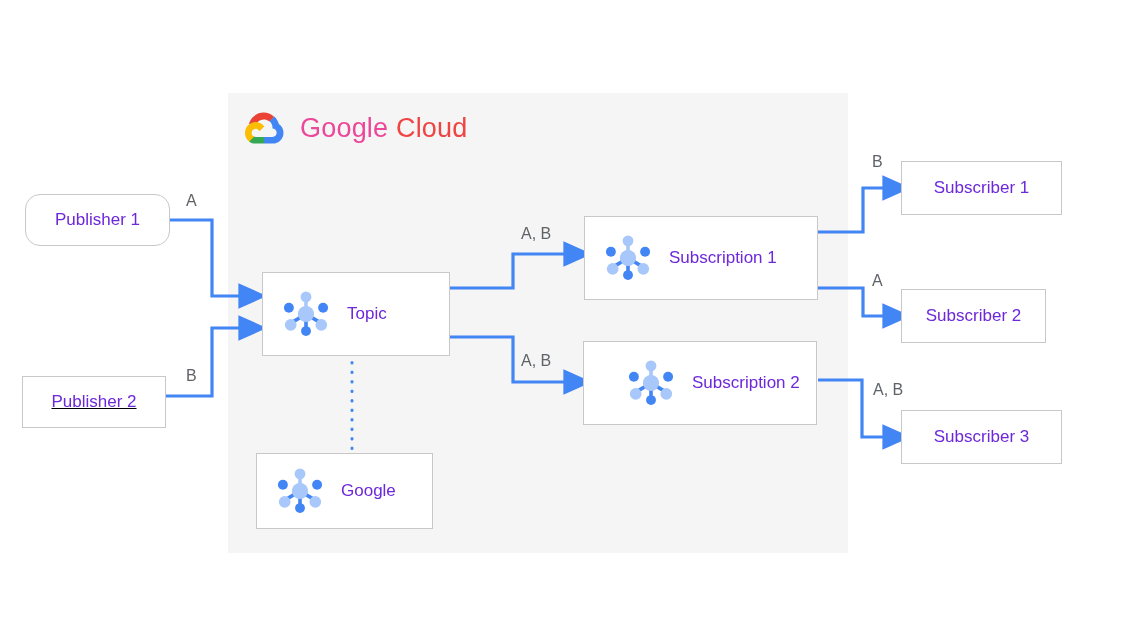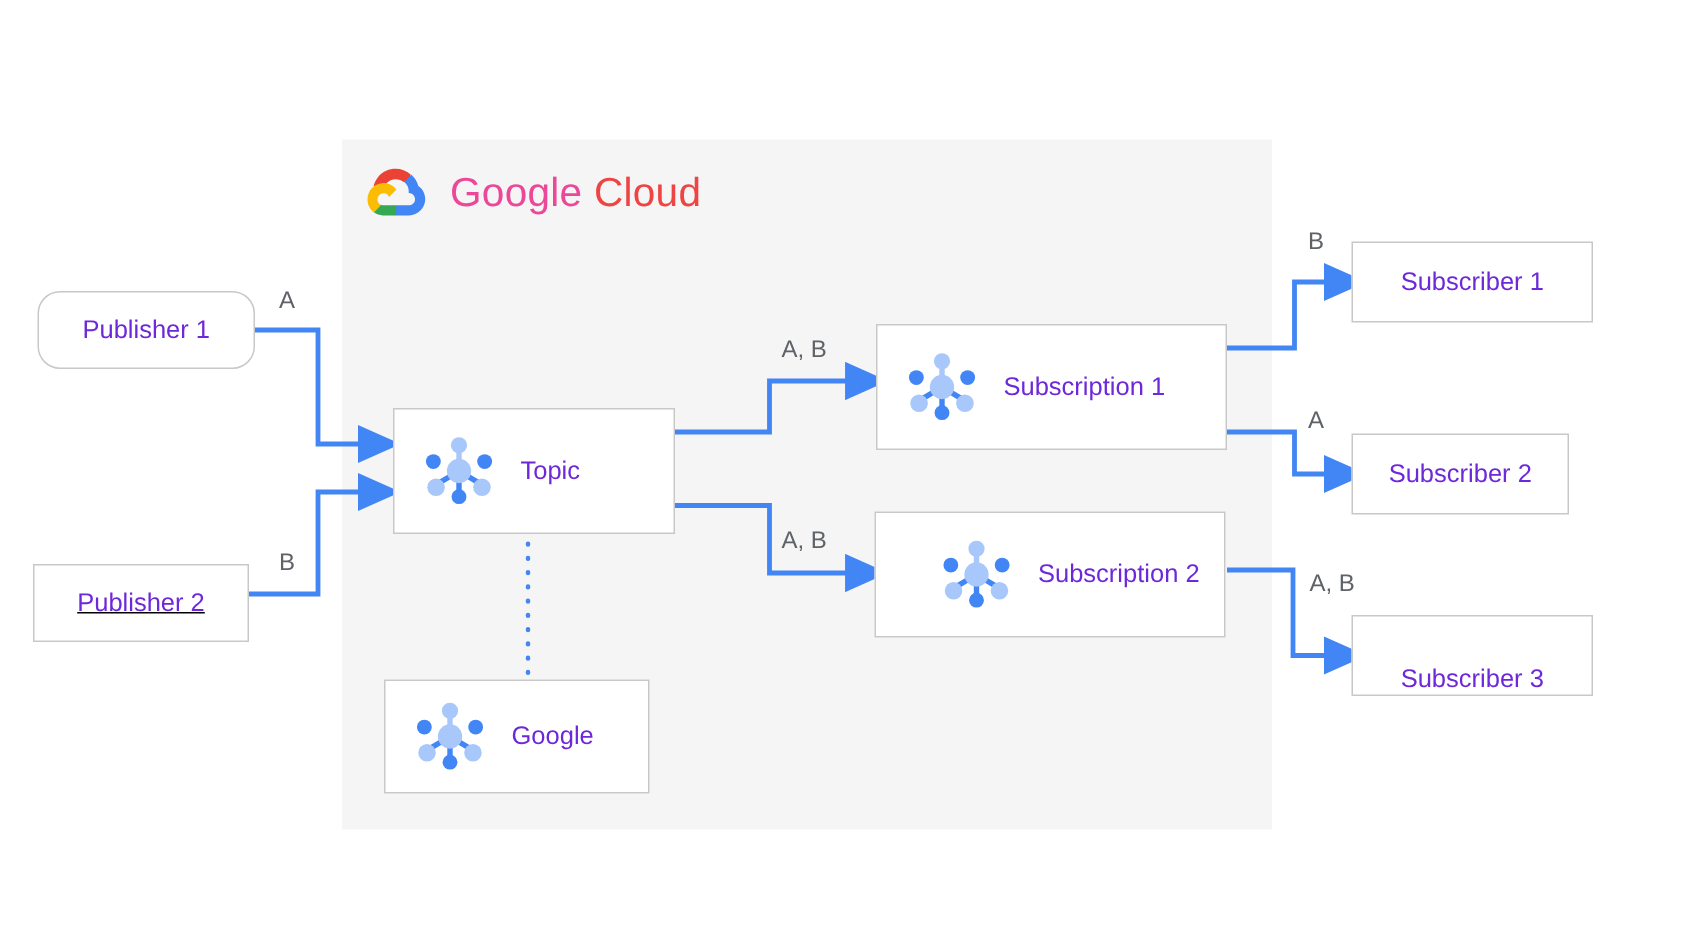--- a/index.html
+++ b/index.html
@@ -207,21 +207,21 @@
   </div>
 
   <div class="node" style="left:901px; top:161px; width:161px; height:54px;">
     <span class="node-label">Subscriber 1</span>
   </div>
 
   <div class="node" style="left:901px; top:289px; width:145px; height:54px;">
     <span class="node-label">Subscriber 2</span>
   </div>
 
-  <div class="node" style="left:901px; top:410px; width:161px; height:54px;align-items:flex-end;">
+  <div class="node" style="left:901px; top:410px; width:161px; height:54px;">
     <span class="node-label">Subscriber 3</span>
   </div>
 
   <div class="edge-label" style="left:186px; top:192px;">A</div>
   <div class="edge-label" style="left:186px; top:367px;">B</div>
   <div class="edge-label" style="left:521px; top:225px;">A, B</div>
   <div class="edge-label" style="left:521px; top:352px;">A, B</div>
   <div class="edge-label" style="left:872px; top:153px;">B</div>
   <div class="edge-label" style="left:872px; top:272px;">A</div>
   <div class="edge-label" style="left:873px; top:381px;">A, B</div>

